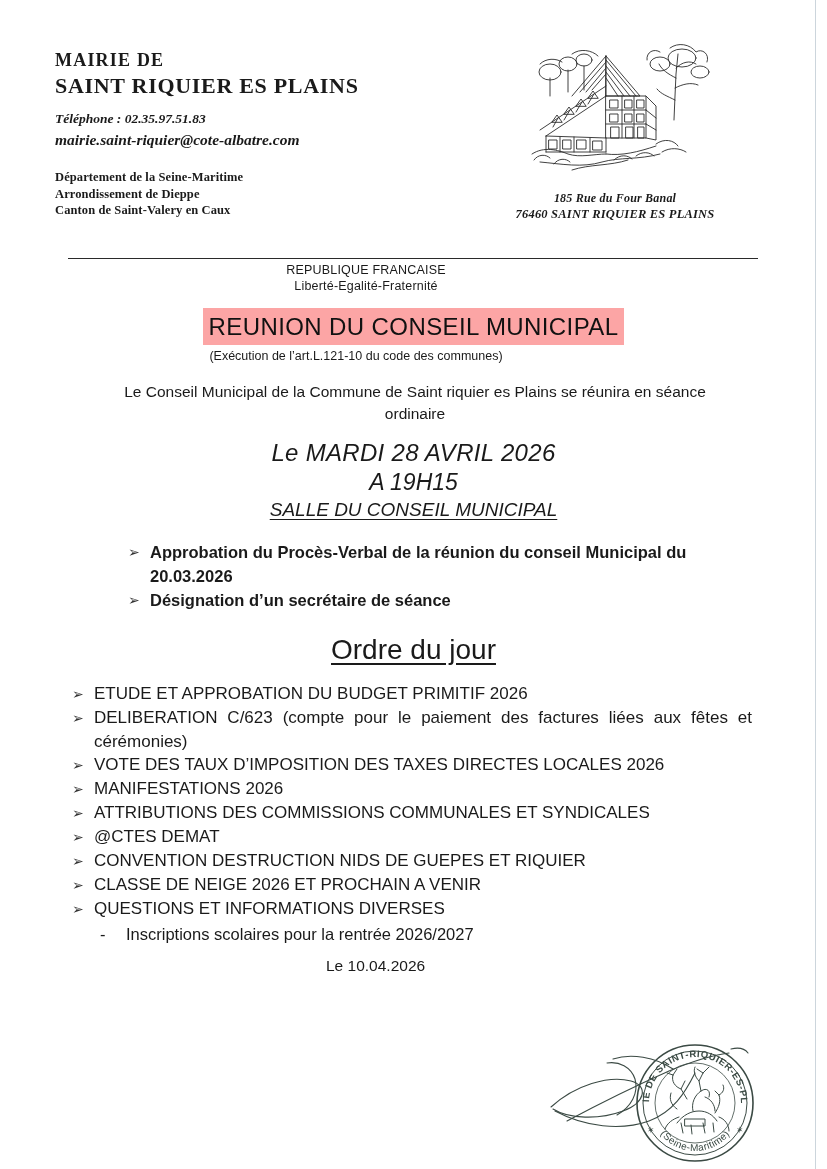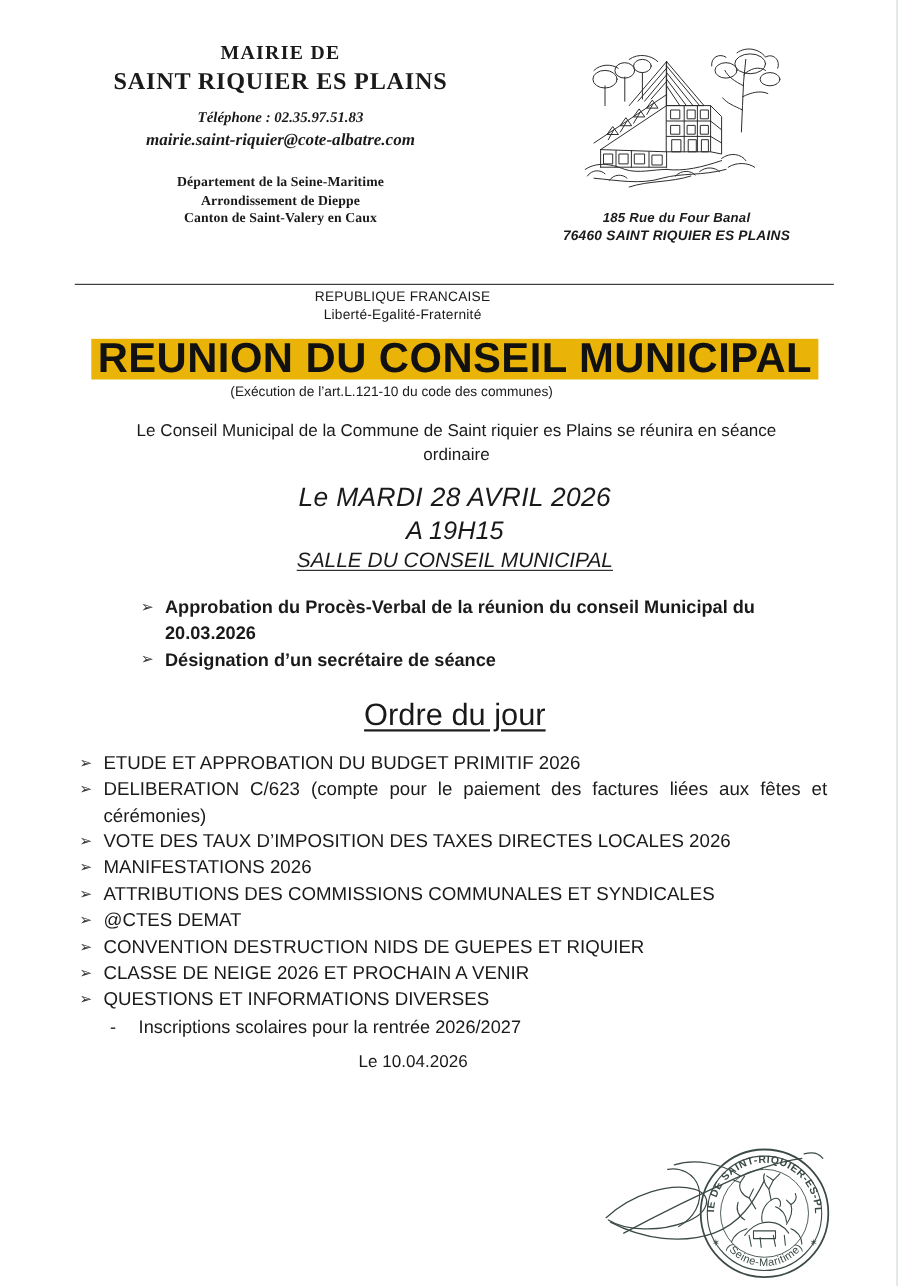--- a/index.html
+++ b/index.html
@@ -41,23 +41,22 @@
   .letterhead {
     position: absolute;
     left: 0;
     top: 36px;
     width: 827px;
     height: 215px;
   }
   .lh-left {
     position: absolute;
     left: 55px;
-    top: 0;
+    top: 12px;
     width: 400px;
-    text-align: center;
     font-family: "Liberation Serif", serif;
   }
   .mairie-line1 {
     font-weight: bold;
     font-size: 18px;
     letter-spacing: 1.2px;
     line-height: 25px;
   }
   .mairie-line2 {
     font-weight: bold;
@@ -93,21 +92,21 @@
     width: 290px;
     text-align: center;
   }
   .house-art {
     width: 210px;
     height: 150px;
     margin: 0 auto;
     display: block;
   }
   .addr {
-    font-family: Liberation Sans, sans-serif;
+    font-family: Liberation Serif, serif;
     font-style: italic;
     font-weight: bold;
     font-size: 12px;
     line-height: 16px;
     margin-top: 6px;
     letter-spacing: 0.2px;
   }
   .addr .addr2 {
     font-size: 12.5px;
   }
@@ -137,24 +136,24 @@
   
   .banner-wrap {
     position: absolute;
     left: 0;
     top: 308px;
     width: 827px;
     text-align: center;
   }
   .banner {
     display: inline-block;
-    background: #eab308;
+    background: #fca5a5;
     color: #111111;
-    font-size: 38px;
-    font-weight: bold;
+    font-size: 24px;
+    font-weight: normal;
     letter-spacing: 0.4px;
     line-height: 37px;
     padding: 0 6px;
     white-space: nowrap;
   }
   .banner-sub {
     position: absolute;
     left: 0;
     top: 348px;
     width: 712px;

